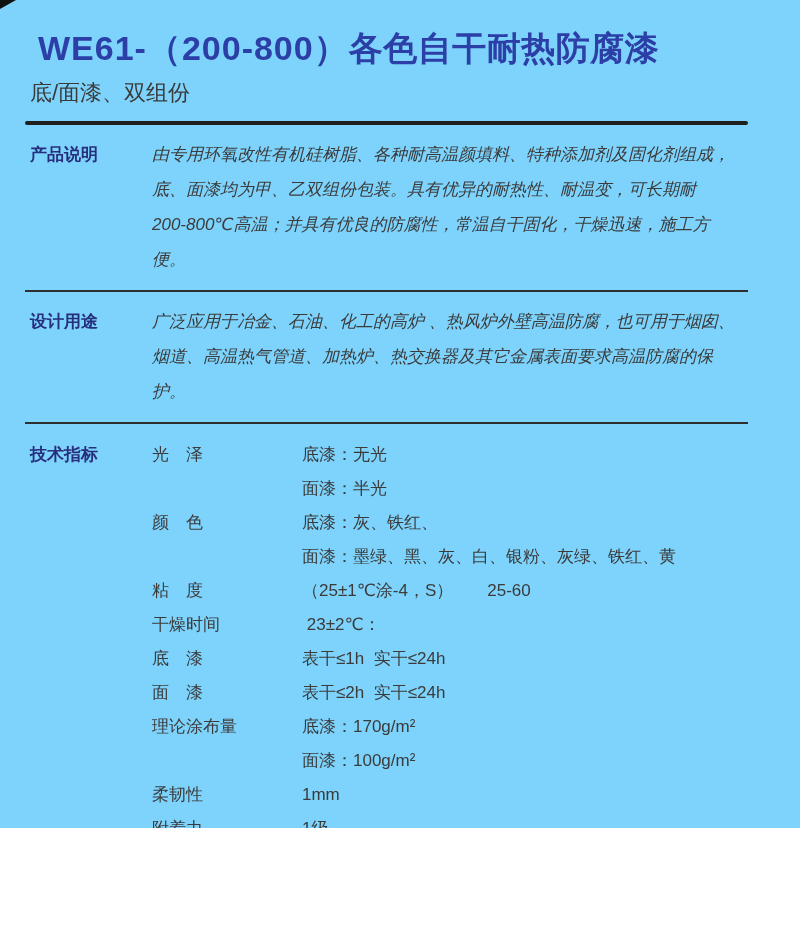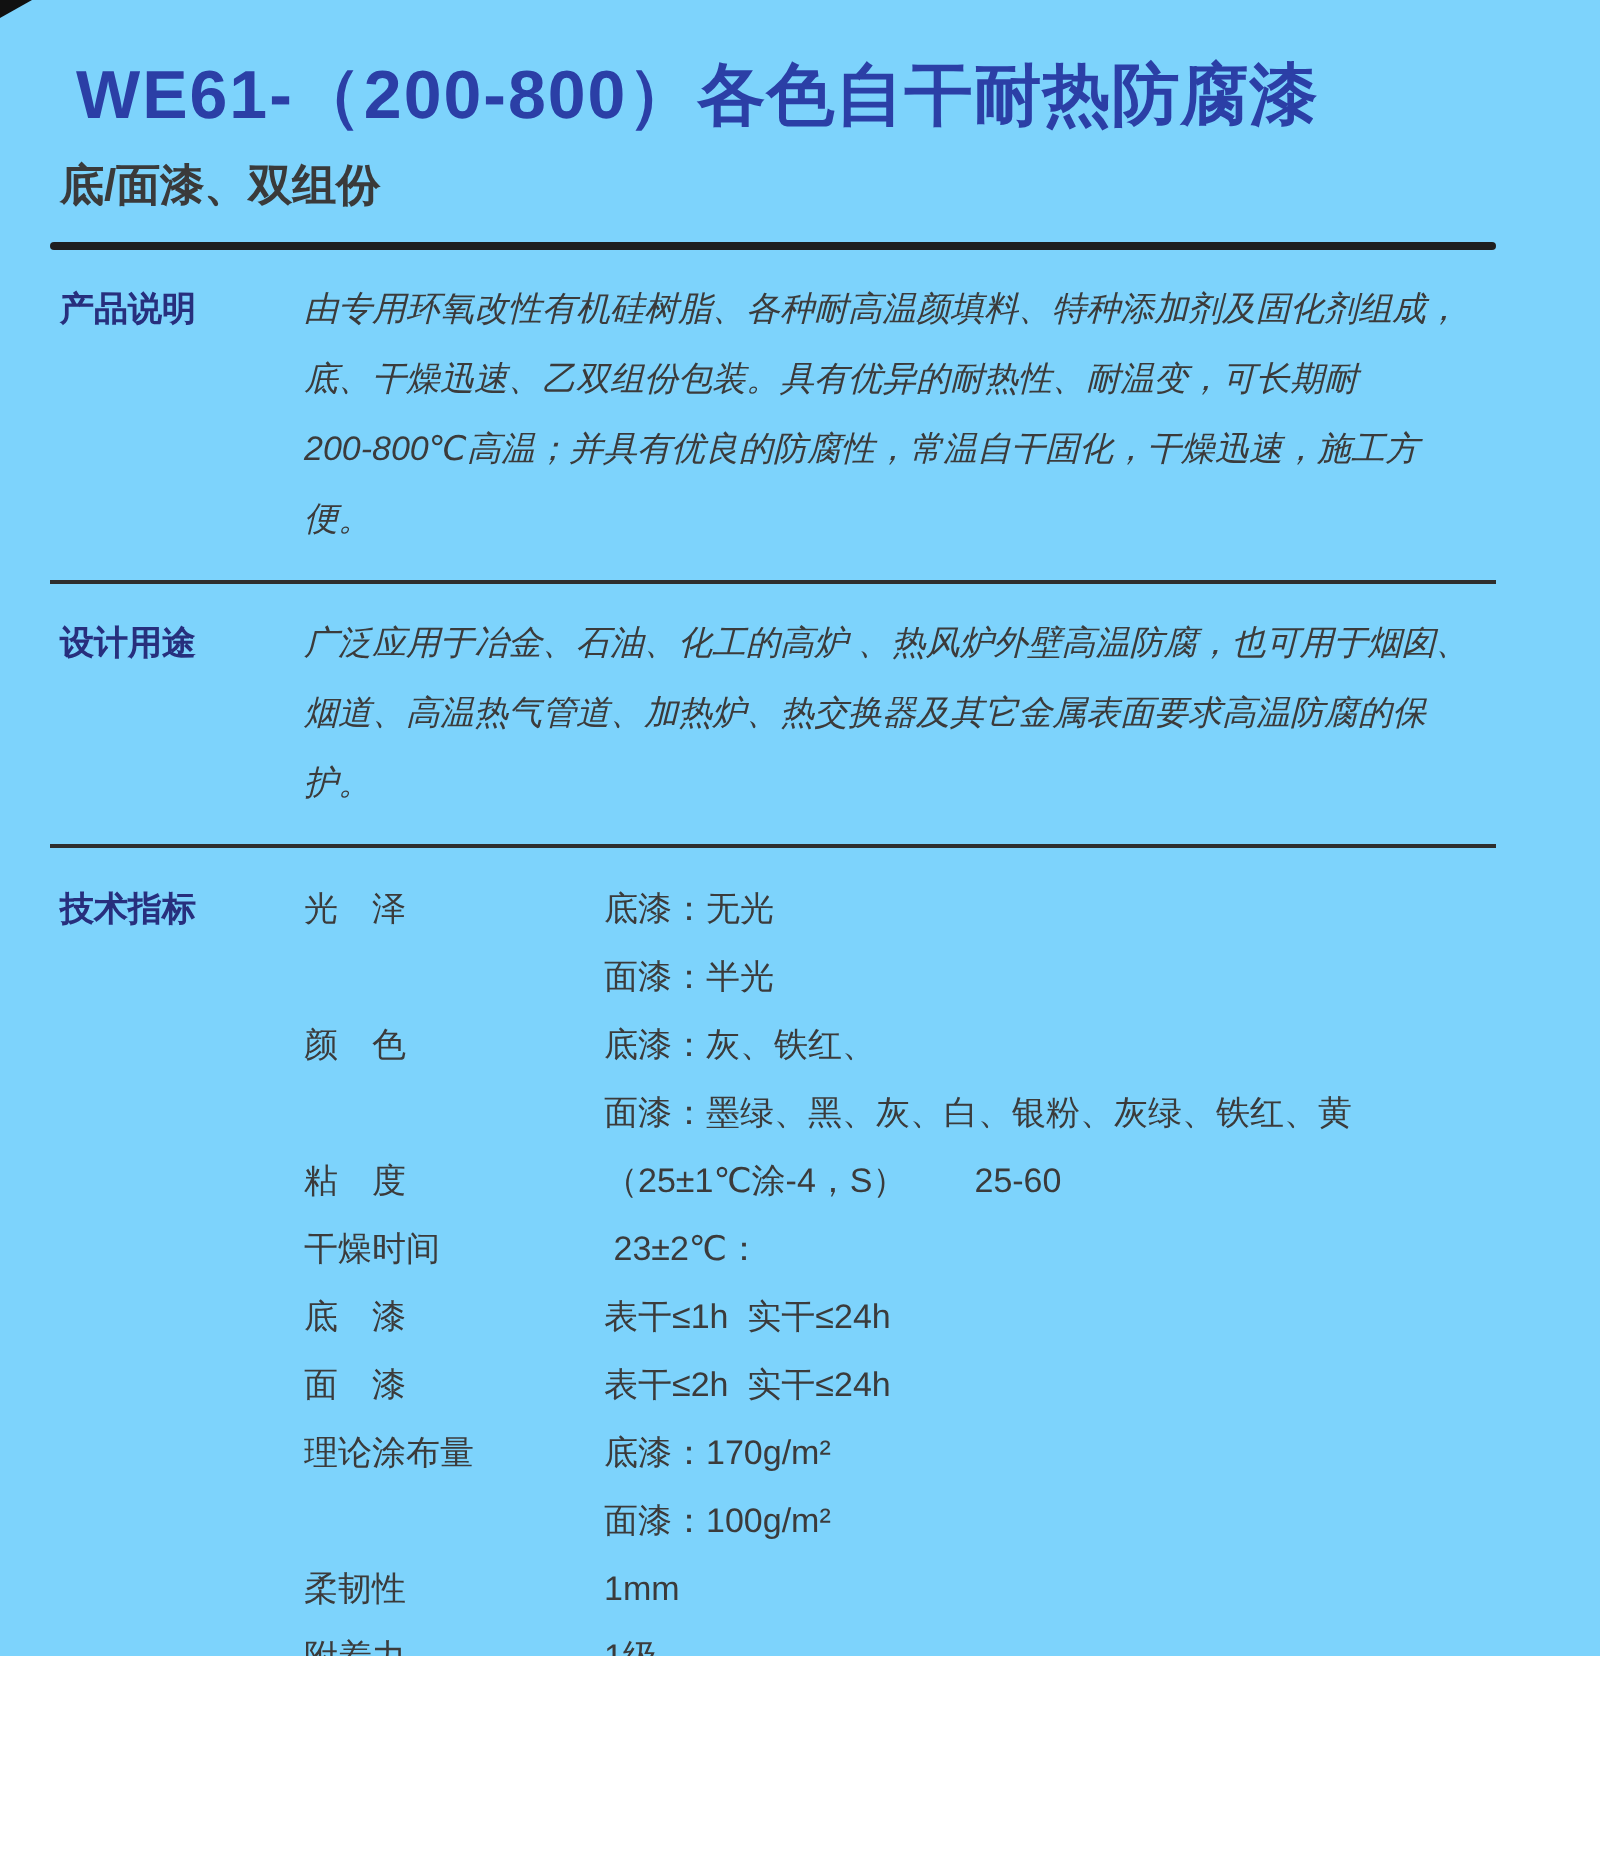--- a/index.html
+++ b/index.html
@@ -28,21 +28,21 @@
     font-weight: bold;
     color: #2b3fa6;
     letter-spacing: 0.5px;
     white-space: nowrap;
   }
   .title .title-code { letter-spacing: 1px; }
   .subtitle {
     margin-top: 8px;
     font-size: 22px;
     line-height: 30px;
-    font-weight: bold;
+    font-weight: normal;
     color: #3a3a3a;
   }
   .divider-thick {
     height: 4px;
     background: #1f1f1f;
     margin: 13px 52px 0 25px;
     border-radius: 2px;
   }
   .divider-thin {
     height: 2px;
@@ -90,21 +90,21 @@
     <h1 class="title"><span class="title-code">WE61-（200-800）</span><span class="title-cn">各色自干耐热防腐漆</span></h1>
     <div class="subtitle">底/面漆、双组份</div>
   </div>
 
   <div class="divider-thick"></div>
 
   <div class="section">
     <div class="section-label">产品说明</div>
     <div class="section-body">
       <div class="body-line">由专用环氧改性有机硅树脂、各种耐高温颜填料、特种添加剂及固化剂组成，</div>
-      <div class="body-line">底、干燥迅速、乙双组份包装。具有优异的耐热性、耐温变，可长期耐</div>
+      <div class="body-line">底、面漆均为甲、乙双组份包装。具有优异的耐热性、耐温变，可长期耐</div>
       <div class="body-line">200-800℃高温；并具有优良的防腐性，常温自干固化，干燥迅速，施工方便。</div>
     </div>
   </div>
 
   <div class="divider-thin"></div>
 
   <div class="section">
     <div class="section-label">设计用途</div>
     <div class="section-body">
       <div class="body-line">广泛应用于冶金、石油、化工的高炉 、热风炉外壁高温防腐，也可用于烟囱、</div>

